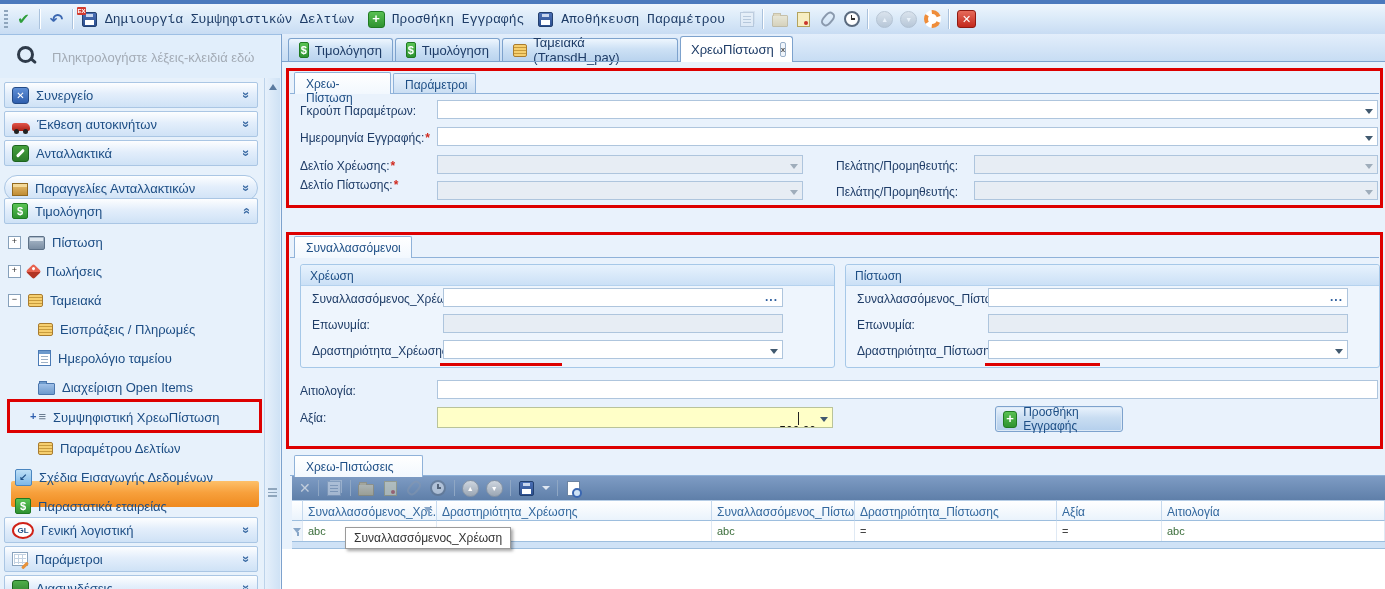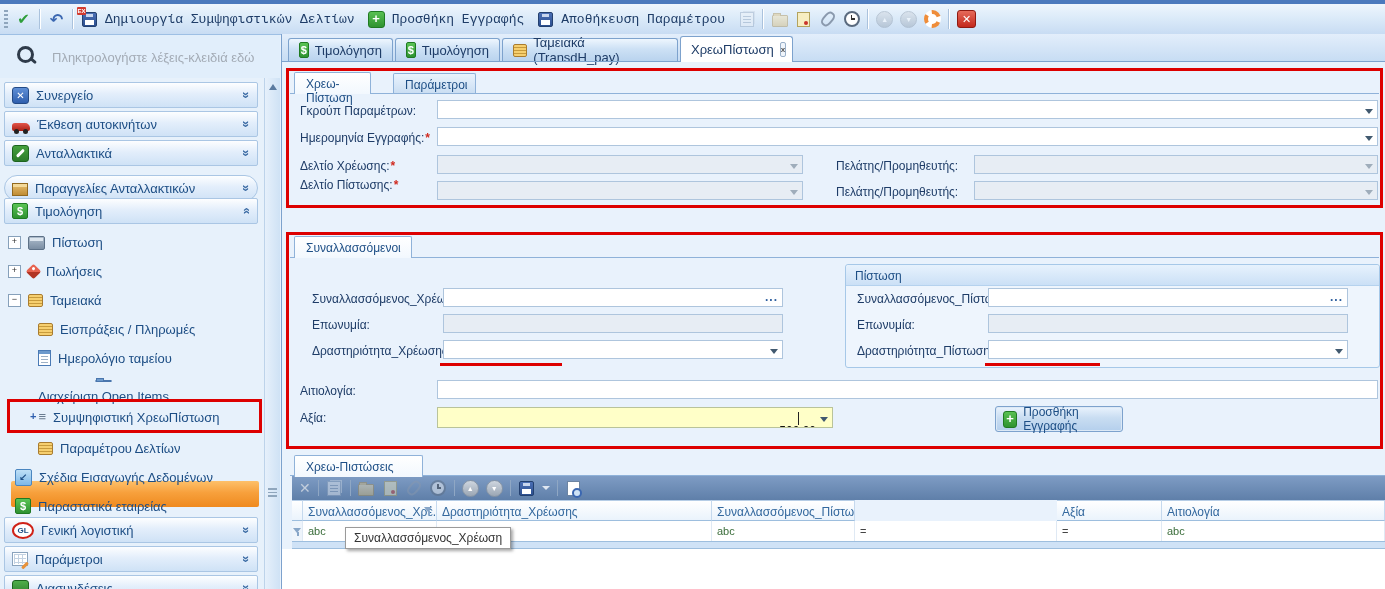--- a/index.html
+++ b/index.html
@@ -288,21 +288,21 @@
       <span>Ταμειακά</span>
     </div>
     <div class="snav" style="left:38px;top:240px;">
       <span class="coinic"></span>
       <span>Εισπράξεις / Πληρωμές</span>
     </div>
     <div class="snav" style="left:38px;top:269px;">
       <span class="jrnic"></span>
       <span>Ημερολόγιο ταμείου</span>
     </div>
-    <div class="snav" style="left:38px;top:298px;flex-direction:column;">
+    <div class="snav" style="left:38px;top:298px;">
       <span class="opic"></span>
       <span>Διαχείριση Open Items</span>
     </div>
     <div class="sel-orange"></div>
     <div class="snav" style="left:30px;top:328px;z-index:5;">
       <span class="edlic"></span>
       <span>Συμψηφιστική ΧρεωΠίστωση</span>
     </div>
     <div class="snav" style="left:38px;top:359px;">
       <span class="coinic"></span>
@@ -333,21 +333,21 @@
         <span class="chev down">»</span>
     </div>
   </div>
 
   <div class="abs sstrip">
     <span class="strip-up"></span>
     <span class="strip-grip"></span>
   </div>
   <div class="abs side-border"></div>
 
-  <div class="ftab active" style="left:294px;top:72px;width:77px;">Χρεω-Πίστωση</div>
+  <div class="ftab active" style="left:294px;top:72px;width:97px;">Χρεω-Πίστωση</div>
   <div class="ftab" style="left:393px;top:73px;width:83px;">Παράμετροι</div>
   <div class="ftline" style="left:290px;top:93px;width:1089px;"></div>
 
   <div class="lbl" style="left:300px;top:104px;">
     <span>Γκρούπ Παραμέτρων:</span>
   </div>
   <div class="input" style="left:437px;top:100px;width:941px;">
     <span class="pre">Πελάτης με Πελάτη (01)</span><span class="dd"></span>
   </div>
 
@@ -383,20 +383,23 @@
   <div class="lbl" style="left:836px;top:185px;">
     <span>Πελάτης/Προμηθευτής:</span>
   </div>
   <div class="input dis" style="left:974px;top:181px;width:404px;">
     <span>Customer</span><span class="dd dis"></span>
   </div>
 
   <div class="ftab active" style="left:294px;top:236px;width:118px;">Συναλλασσόμενοι</div>
   <div class="ftline" style="left:290px;top:257px;width:1089px;"></div>
 
+  <div class="gbox" style="left:300px;top:264px;width:535px;height:104px;">
+    <div class="gbox-cap">Χρέωση</div>
+  </div>
   <div class="lbl" style="left:312px;top:292px;">
       <span>Συναλλασσόμενος_Χρέωση:</span>
     </div>
   <div class="input" style="left:443px;top:288px;width:340px;">
     <span>S00001309E</span><span class="dots">...</span>
   </div>
   <div class="lbl" style="left:312px;top:318px;">
       <span>Επωνυμία:</span>
     </div>
   <div class="input dis" style="left:443px;top:314px;width:340px;">
@@ -492,20 +495,23 @@
   <div class="ghead" style="left:303px;width:134px;">
     <span>Συναλλασσόμενος_Χρέ...</span>
     <span class="funnel" style="position:absolute;right:3px;top:5px;"></span>
   </div>
   <div class="ghead" style="left:437px;width:275px;">
     <span>Δραστηριότητα_Χρέωσης</span>
   </div>
   <div class="ghead" style="left:712px;width:143px;">
     <span>Συναλλασσόμενος_Πίστωση</span>
   </div>
+  <div class="ghead" style="left:855px;width:202px;">
+    <span>Δραστηριότητα_Πίστωσης</span>
+  </div>
   <div class="ghead" style="left:1057px;width:105px;">
     <span>Αξία</span>
   </div>
   <div class="ghead" style="left:1162px;width:223px;">
     <span>Αιτιολογία</span>
   </div>
 
   <div class="gfil" style="left:292px;width:11px;background:#eef4fb;padding:5px 0 0 1px;">
     <span class="funnel"></span>
   </div>

